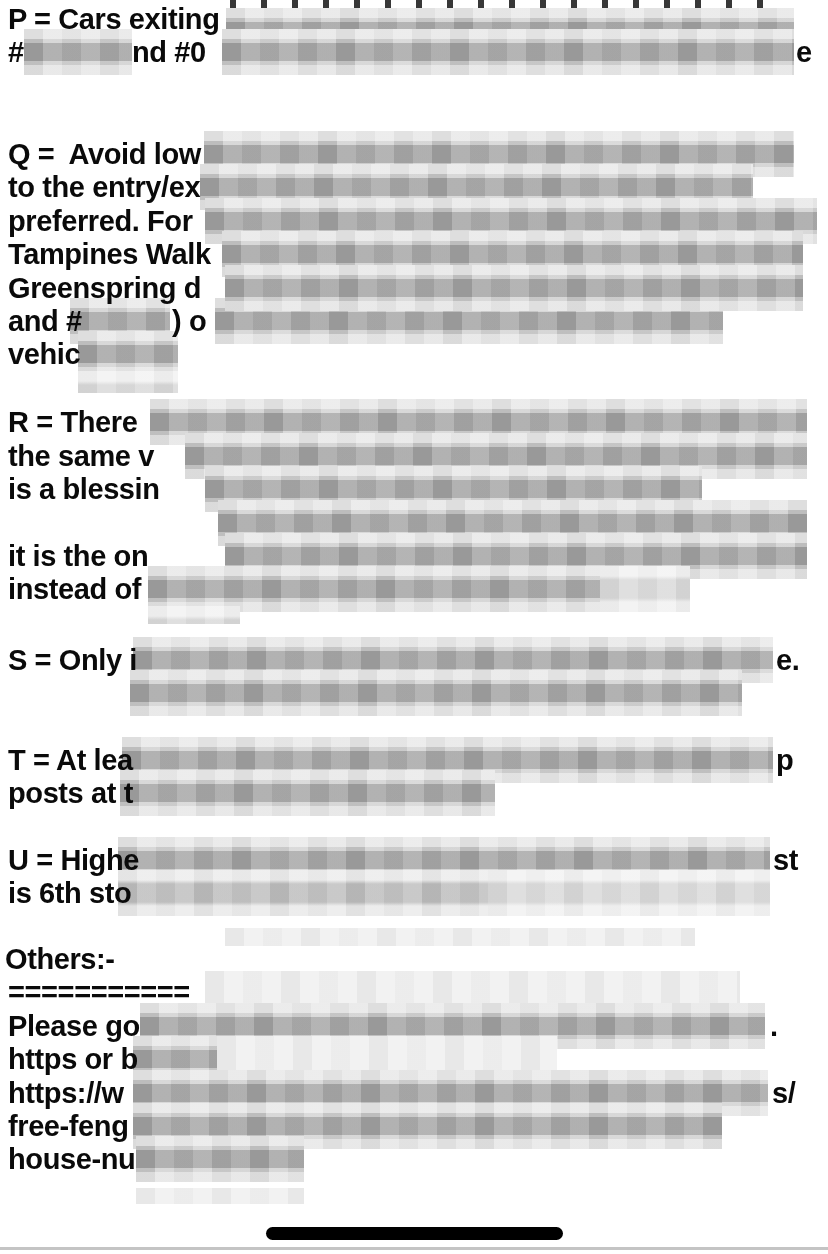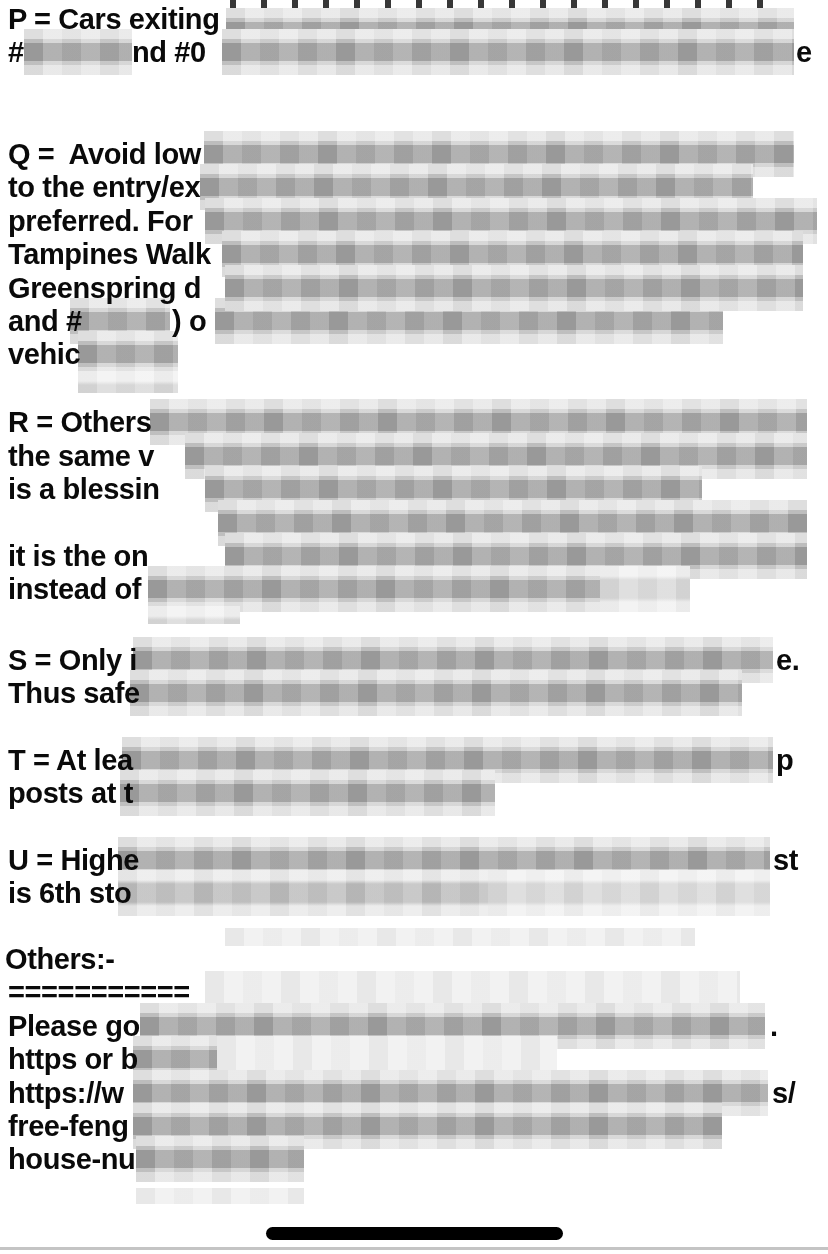--- a/index.html
+++ b/index.html
@@ -130,21 +130,21 @@
     <span class="t" style="left:8px">Greenspring d</span>
     <div class="px d" style="left:225px;width:578px"></div>
   </div>
   <div class="ln" style="top:337.4px">
     <span class="t" style="left:8px">vehic</span>
     <div class="px d" style="left:78px;width:100px"></div>
     <div class="px l" style="left:78px;width:100px;top:34px;height:22px"></div>
   </div>
 
   <div class="ln" style="top:405.4px">
-    <span class="t" style="left:8px">R = Others</span>
+    <span class="t" style="left:8px">R = There</span>
     <div class="px d" style="left:150px;width:657px"></div>
   </div>
   <div class="ln" style="top:438.8px">
     <span class="t" style="left:8px">the same v</span>
     <div class="px d" style="left:185px;width:622px"></div>
   </div>
   <div class="ln" style="top:472.2px">
     <span class="t" style="left:8px">is a blessin</span>
     <div class="px d" style="left:205px;width:497px"></div>
   </div>
@@ -161,21 +161,20 @@
     <div class="px l" style="left:600px;width:90px"></div>
     <div class="px l" style="left:148px;width:92px;top:34px;height:18px"></div>
   </div>
 
   <div class="ln" style="top:643px">
     <span class="t" style="left:8px">S = Only i</span>
     <div class="px d" style="left:133px;width:640px"></div>
     <span class="t" style="left:776px">e.</span>
   </div>
   <div class="ln" style="top:676.4px">
-    <span class="t" style="left:8px">Thus safe</span>
     <div class="px d" style="left:130px;width:612px"></div>
   </div>
 
   <div class="ln" style="top:743px">
     <span class="t" style="left:8px">T = At lea</span>
     <div class="px d" style="left:122px;width:651px"></div>
     <span class="t" style="left:776px">p</span>
   </div>
   <div class="ln" style="top:776.4px">
     <span class="t" style="left:8px">posts at t</span>

